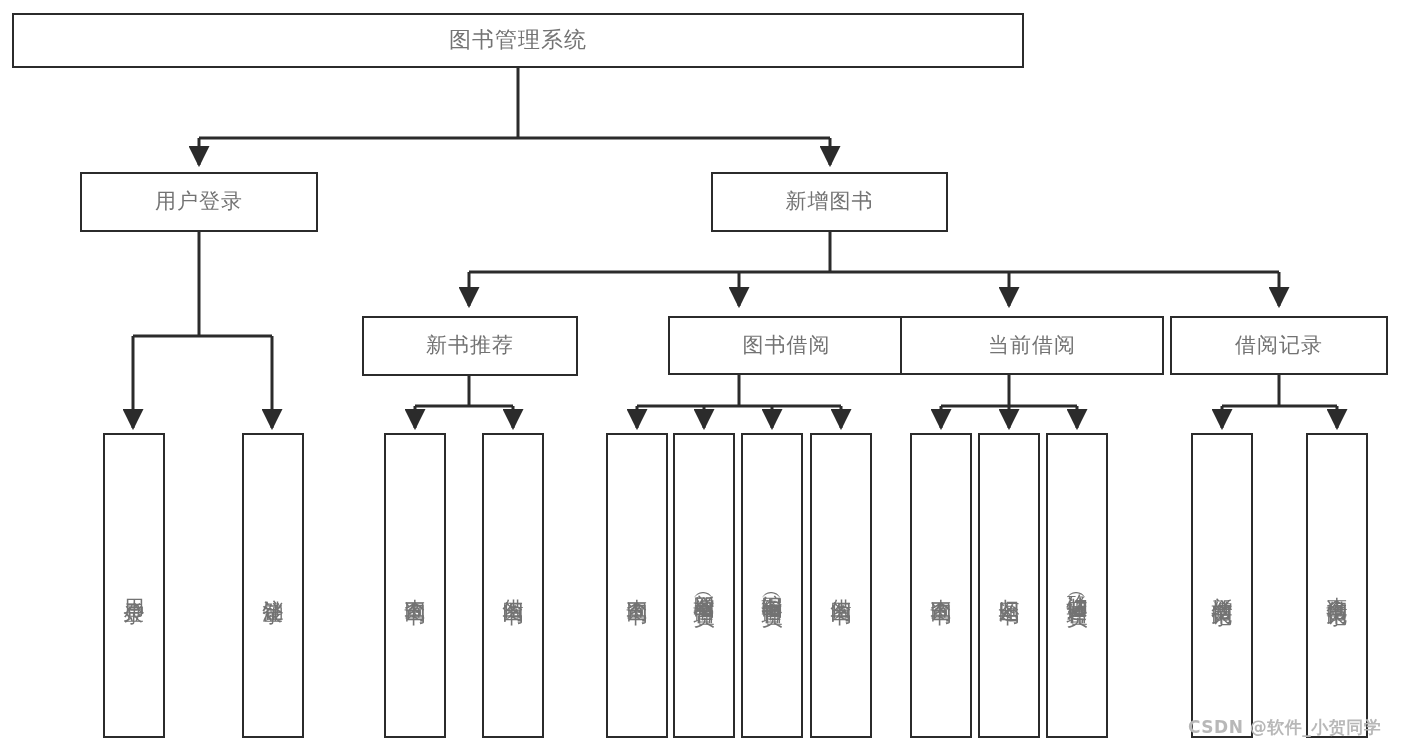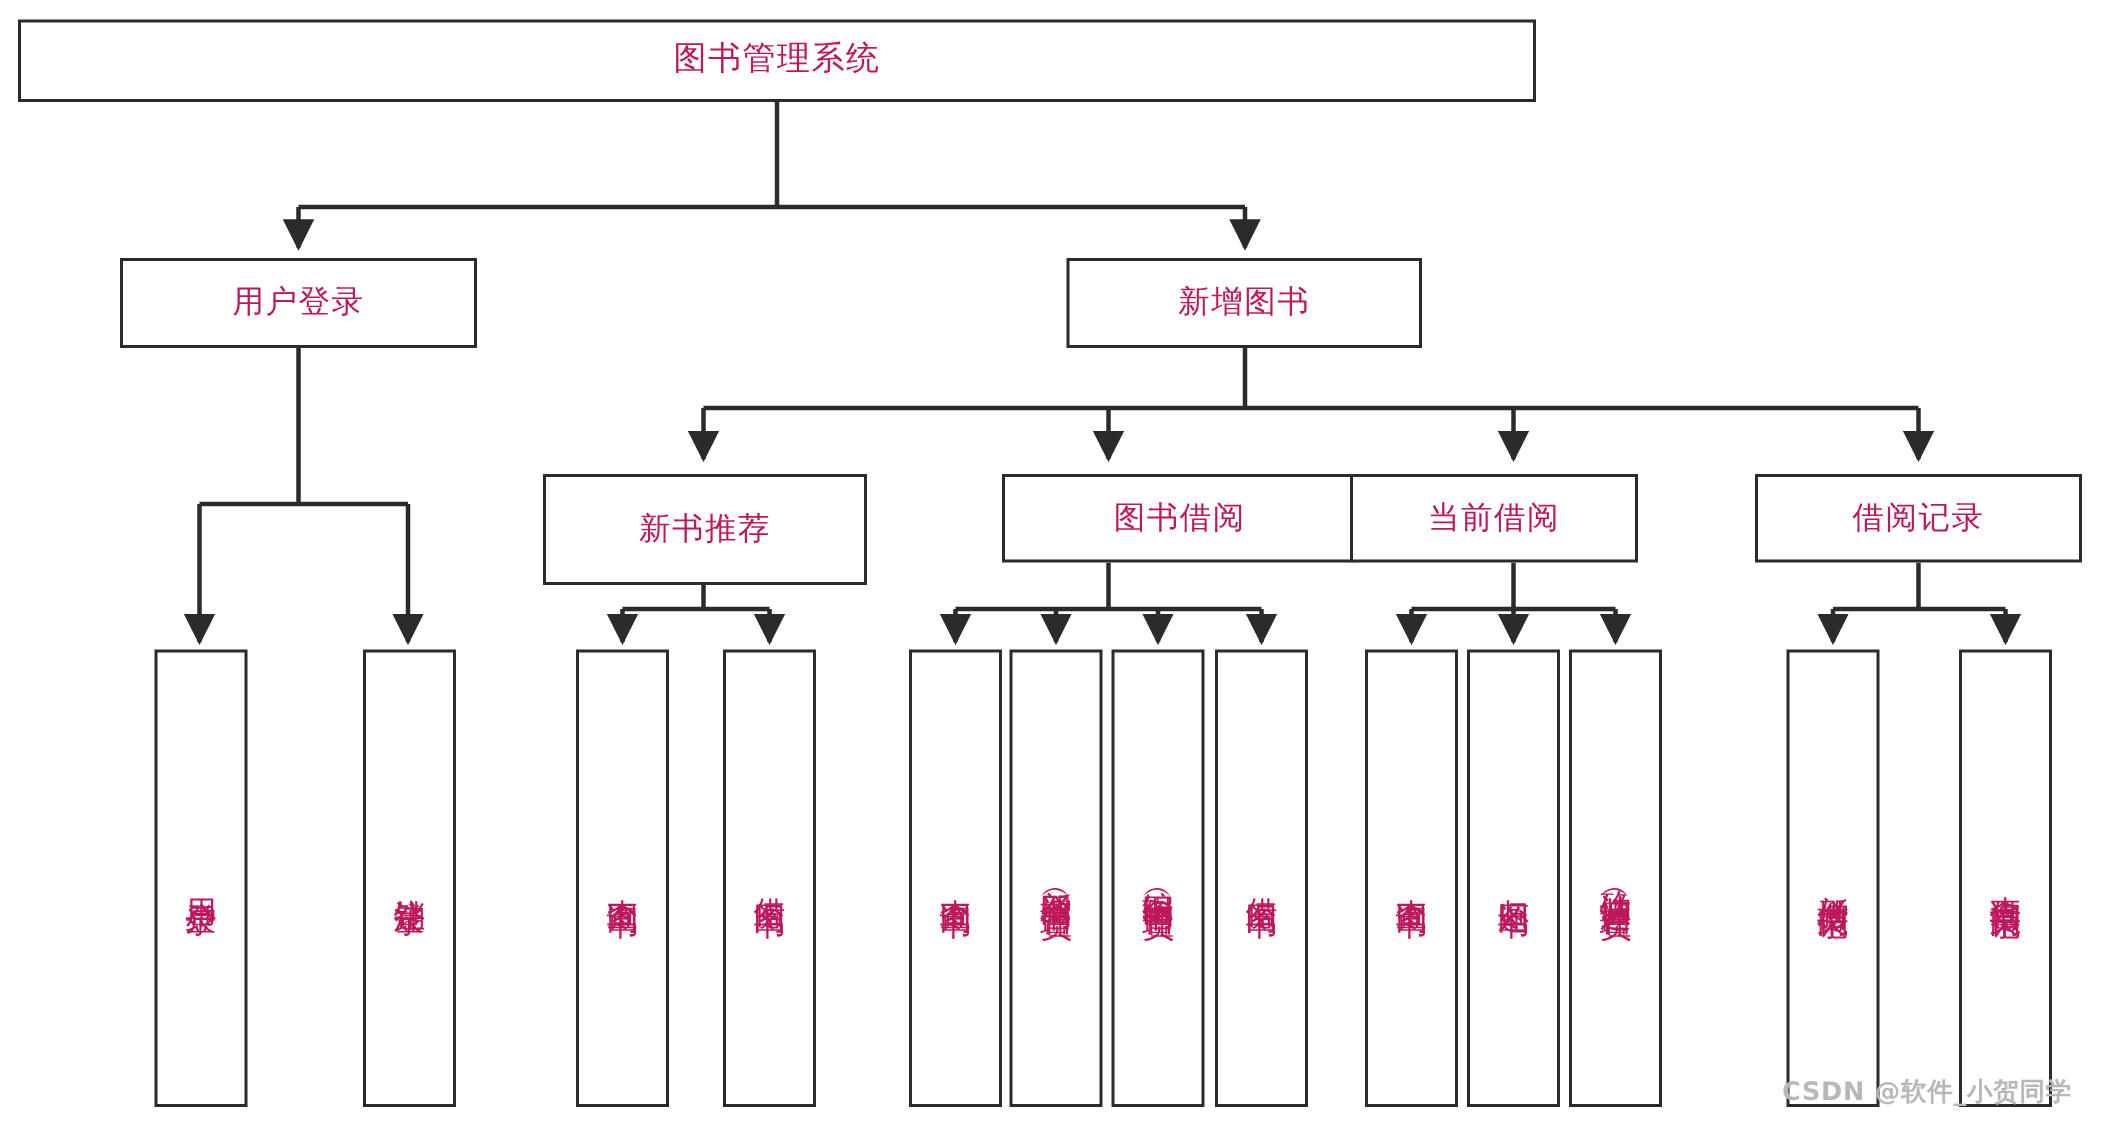--- a/index.html
+++ b/index.html
@@ -26,21 +26,21 @@
     height: 747px;
   }
   .node {
     position: absolute;
     box-sizing: border-box;
     background: #ffffff;
     border: 2px solid #2b2b2b;
     display: flex;
     align-items: center;
     justify-content: center;
-    color: #be185d;
+    color: #737373;
   }
   .node.horiz {
     font-size: 21px;
     line-height: 1.1;
     letter-spacing: 1px;
   }
   .node.horiz.root {
     font-size: 22px;
   }
   .node.vert {
@@ -130,27 +130,27 @@
     <span class="label">图书管理系统</span>
   </div>
 
   <div class="node horiz" style="left:80px; top:172px; width:238px; height:60px;">
     <span class="label">用户登录</span>
   </div>
   <div class="node horiz" style="left:711px; top:172px; width:237px; height:60px;">
     <span class="label">新增图书</span>
   </div>
 
-  <div class="node horiz" style="left:362px; top:316px; width:216px; height:74px;">
+  <div class="node horiz" style="left:362px; top:316px; width:216px; height:60px;">
     <span class="label">新书推荐</span>
   </div>
   <div class="node horiz" style="left:668px; top:316px; width:237px; height:59px;">
     <span class="label">图书借阅</span>
   </div>
-  <div class="node horiz" style="left:900px; top:316px; width:192px; height:59px;">
+  <div class="node horiz" style="left:900px; top:316px; width:264px; height:59px;">
     <span class="label">当前借阅</span>
   </div>
   <div class="node horiz" style="left:1170px; top:316px; width:218px; height:59px;text-align:right;">
     <span class="label">借阅记录</span>
   </div>
 
   <div class="node vert" style="left:103px; top:433px; width:62px; height:305px;">
     <span class="label">用户登录</span>
   </div>
   <div class="node vert" style="left:242px; top:433px; width:62px; height:305px;">

